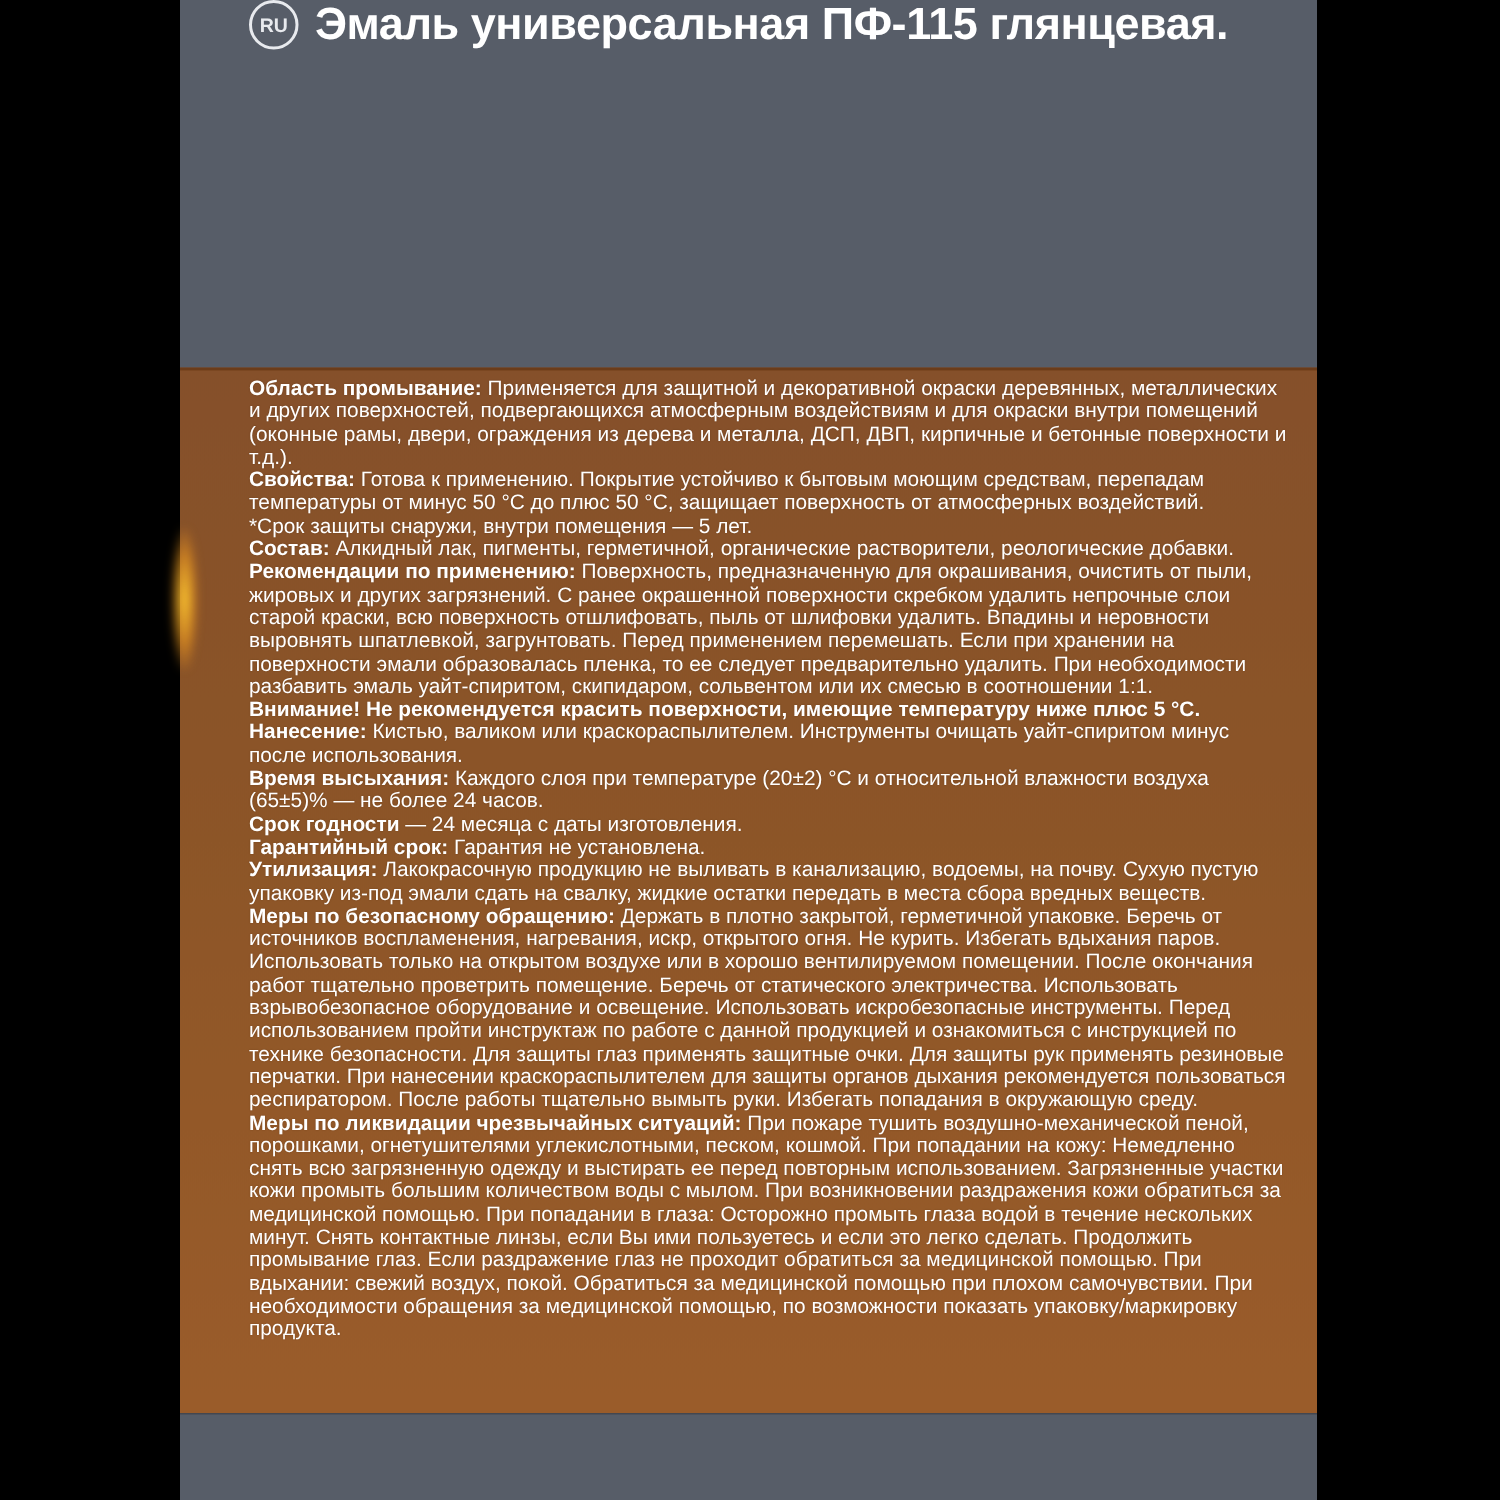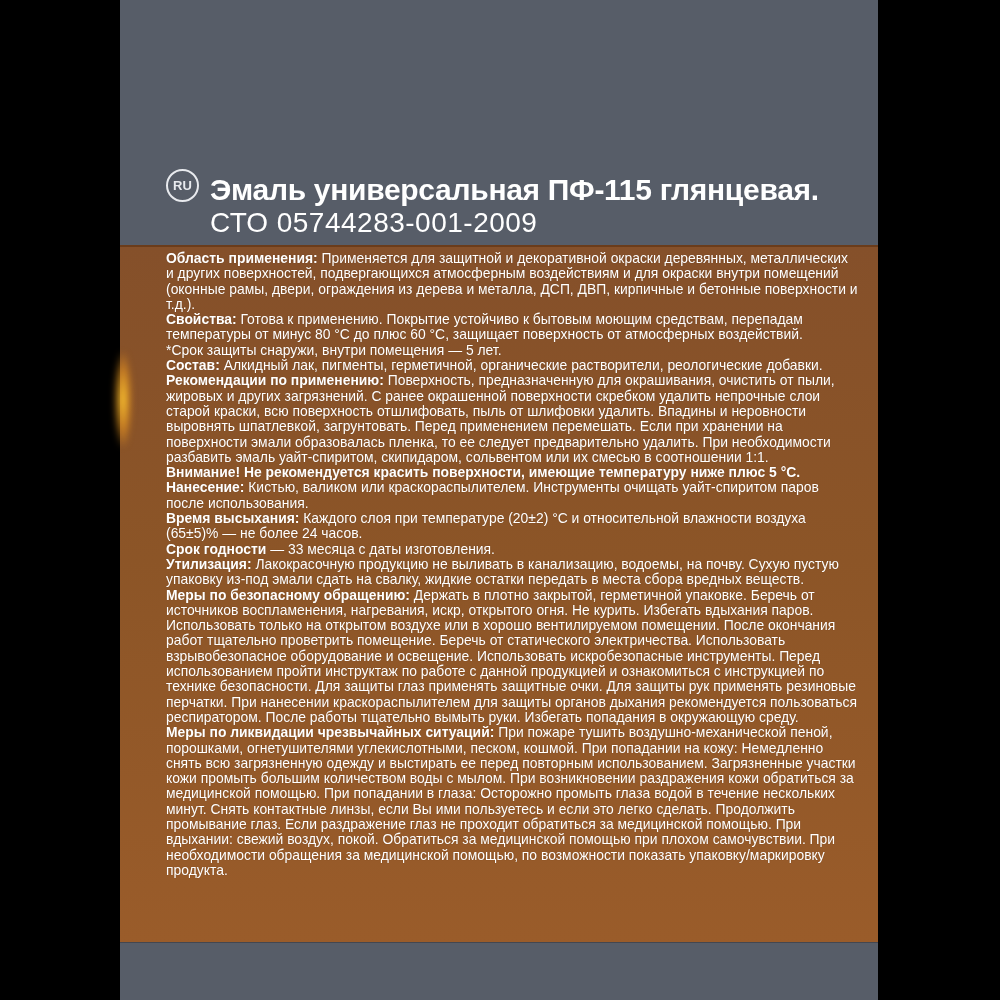--- a/index.html
+++ b/index.html
@@ -9,21 +9,21 @@
     font-family:"Liberation Sans", sans-serif;
   }
   .label{
     position:absolute;left:120px;top:0;width:758px;height:1000px;
     background:#575d68;
   }
   
   .header{
     position:absolute;left:0;top:0;width:100%;height:245px;
     box-sizing:border-box;
-    display:flex;align-items:flex-end;
+    display:flex;
     padding:0 10px 6px 46px;
     color:#fff;
   }
   .logo-circle{
     width:29px;height:29px;border:2.5px solid #e8eaee;border-radius:50%;
     display:flex;align-items:center;justify-content:center;
     font-size:13px;font-weight:700;color:#e8eaee;
     margin-right:11px;margin-bottom:37px;flex:0 0 auto;
   }
   .title-line1{font-size:30px;font-weight:700;letter-spacing:-0.3px;line-height:34px;white-space:nowrap;}
@@ -58,35 +58,35 @@
 <body>
 
 <div class="label">
 
   <div class="header">
     <div class="logo-circle">
       <span>RU</span>
     </div>
     <div>
       <div class="title-line1">Эмаль универсальная ПФ-115 глянцевая.</div>
-      <div class="title-line2">СТО 05744283-001-2009</div>
     </div>
   </div>
 
   <div class="brown">
     <div class="text-block" id="sections">
-        <p><span class="sec-label">Область применения:</span> <span>Применяется для защитной и декоративной окраски деревянных, металлических и других поверхностей, подвергающихся атмосферным воздействиям и для окраски внутри помещений (оконные рамы, двери, ограждения из дерева и металла, ДСП, ДВП, кирпичные и бетонные поверхности и т.д.).</span></p>
-        <p><span class="sec-label">Свойства:</span> <span>Готова к применению. Покрытие устойчиво к бытовым моющим средствам, перепадам температуры от минус 80 °С до плюс 60 °С, защищает поверхность от атмосферных воздействий.</span></p>
+        <p><span class="sec-label">Область промывание:</span> <span>Применяется для защитной и декоративной окраски деревянных, металлических и других поверхностей, подвергающихся атмосферным воздействиям и для окраски внутри помещений (оконные рамы, двери, ограждения из дерева и металла, ДСП, ДВП, кирпичные и бетонные поверхности и т.д.).</span></p>
+        <p><span class="sec-label">Свойства:</span> <span>Готова к применению. Покрытие устойчиво к бытовым моющим средствам, перепадам температуры от минус 50 °С до плюс 50 °С, защищает поверхность от атмосферных воздействий.</span></p>
         <p><span>*Срок защиты снаружи, внутри помещения — 5 лет.</span></p>
         <p><span class="sec-label">Состав:</span> <span>Алкидный лак, пигменты, герметичной, органические растворители, реологические добавки.</span></p>
         <p><span class="sec-label">Рекомендации по применению:</span> <span>Поверхность, предназначенную для окрашивания, очистить от пыли, жировых и других загрязнений. С ранее окрашенной поверхности скребком удалить непрочные слои старой краски, всю поверхность отшлифовать, пыль от шлифовки удалить. Впадины и неровности выровнять шпатлевкой, загрунтовать. Перед применением перемешать. Если при хранении на поверхности эмали образовалась пленка, то ее следует предварительно удалить. При необходимости разбавить эмаль уайт-спиритом, скипидаром, сольвентом или их смесью в соотношении 1:1.</span></p>
         <p><span class="sec-label">Внимание! Не рекомендуется красить поверхности, имеющие температуру ниже плюс 5 °С.</span></p>
-        <p><span class="sec-label">Нанесение:</span> <span>Кистью, валиком или краскораспылителем. Инструменты очищать уайт-спиритом паров после использования.</span></p>
+        <p><span class="sec-label">Нанесение:</span> <span>Кистью, валиком или краскораспылителем. Инструменты очищать уайт-спиритом минус после использования.</span></p>
         <p><span class="sec-label">Время высыхания:</span> <span>Каждого слоя при температуре (20±2) °С и относительной влажности воздуха (65±5)% — не более 24 часов.</span></p>
-        <p><span class="sec-label">Срок годности</span> <span>— 33 месяца с даты изготовления.</span></p>
+        <p><span class="sec-label">Срок годности</span> <span>— 24 месяца с даты изготовления.</span></p>
+        <p><span class="sec-label">Гарантийный срок:</span> <span>Гарантия не установлена.</span></p>
         <p><span class="sec-label">Утилизация:</span> <span>Лакокрасочную продукцию не выливать в канализацию, водоемы, на почву. Сухую пустую упаковку из-под эмали сдать на свалку, жидкие остатки передать в места сбора вредных веществ.</span></p>
         <p><span class="sec-label">Меры по безопасному обращению:</span> <span>Держать в плотно закрытой, герметичной упаковке. Беречь от источников воспламенения, нагревания, искр, открытого огня. Не курить. Избегать вдыхания паров. Использовать только на открытом воздухе или в хорошо вентилируемом помещении. После окончания работ тщательно проветрить помещение. Беречь от статического электричества. Использовать взрывобезопасное оборудование и освещение. Использовать искробезопасные инструменты. Перед использованием пройти инструктаж по работе с данной продукцией и ознакомиться с инструкцией по технике безопасности. Для защиты глаз применять защитные очки. Для защиты рук применять резиновые перчатки. При нанесении краскораспылителем для защиты органов дыхания рекомендуется пользоваться респиратором. После работы тщательно вымыть руки. Избегать попадания в окружающую среду.</span></p>
         <p><span class="sec-label">Меры по ликвидации чрезвычайных ситуаций:</span> <span>При пожаре тушить воздушно-механической пеной, порошками, огнетушителями углекислотными, песком, кошмой. При попадании на кожу: Немедленно снять всю загрязненную одежду и выстирать ее перед повторным использованием. Загрязненные участки кожи промыть большим количеством воды с мылом. При возникновении раздражения кожи обратиться за медицинской помощью. При попадании в глаза: Осторожно промыть глаза водой в течение нескольких минут. Снять контактные линзы, если Вы ими пользуетесь и если это легко сделать. Продолжить промывание глаз. Если раздражение глаз не проходит обратиться за медицинской помощью. При вдыхании: свежий воздух, покой. Обратиться за медицинской помощью при плохом самочувствии. При необходимости обращения за медицинской помощью, по возможности показать упаковку/маркировку продукта.</span></p>
       </div>
 
   </div>
 
   <div class="footer"></div>
 </div>
 

